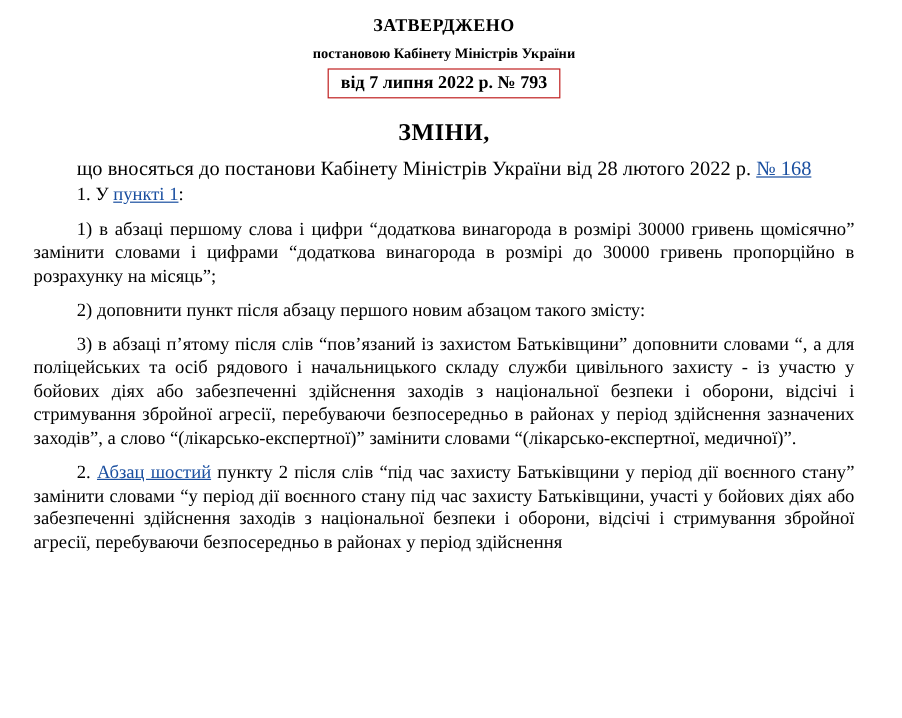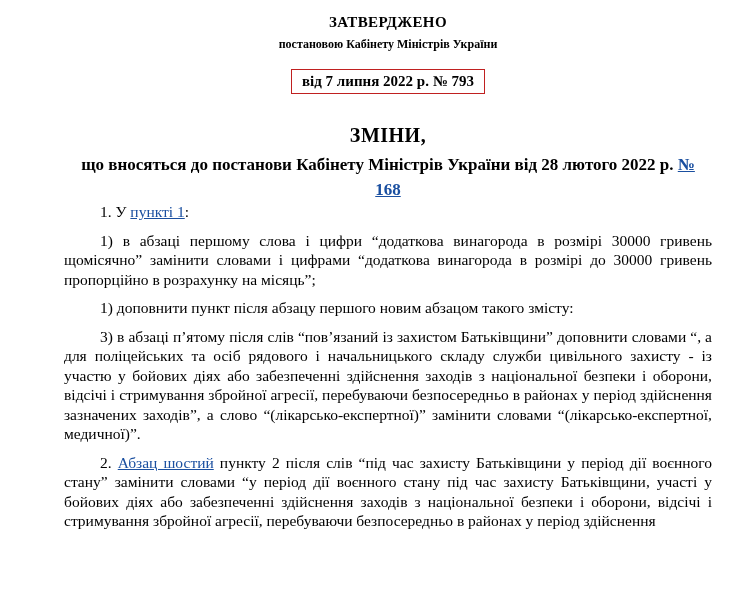--- a/index.html
+++ b/index.html
@@ -12,21 +12,21 @@
     height: 598px;
     overflow: hidden;
     font-family: "Liberation Serif", serif;
     color: #000000;
   }
   .page {
     width: 752px;
     height: 598px;
     position: relative;
     box-sizing: border-box;
-    padding: 8px 40px 0 64px;
+    padding: 8px 40px 0 28px;
     overflow: hidden;
   }
   .approval-block {
     text-align: center;
     margin-top: 4px;
   }
   .approval-line1 {
     font-weight: bold;
     font-size: 15px;
     letter-spacing: 0.4px;
@@ -35,37 +35,37 @@
   .approval-line2 {
     font-weight: bold;
     font-size: 12px;
     line-height: 20px;
     margin-top: 2px;
   }
   .approval-boxed {
     display: inline-block;
     border: 1px solid #c02020;
     padding: 2px 10px 3px 10px;
-    margin-top: 15px;
+    margin-top: 3px;
     font-weight: bold;
     font-size: 15px;
     line-height: 18px;
   }
   .title-block {
     text-align: center;
-    margin-top: 28px;
+    margin-top: 16px;
   }
   .title-main {
     font-weight: bold;
     font-size: 20px;
     letter-spacing: 0.5px;
     line-height: 26px;
   }
   .title-sub {
-    font-weight: bold;
+    font-weight: normal;
     font-size: 17px;
     line-height: 25px;
     margin-top: 4px;
     padding: 0 10px;
   }
   a.doc-link {
     color: #1a4fa0;
     text-decoration: underline;
   }
   .body-text {
@@ -96,21 +96,21 @@
     <div class="title-main">ЗМІНИ,</div>
     <div class="title-sub"><span>що вносяться до постанови Кабінету Міністрів України від 28 лютого 2022 р. </span><a class="doc-link" href="#">№ 168</a></div>
   </div>
 
   <div class="body-text">
 
     <p class="para"><span class="num-prefix">1. У </span><a class="doc-link" href="#">пункті 1</a><span>:</span></p>
 
     <p class="para">1) в абзаці першому слова і цифри “додаткова винагорода в розмірі 30000 гривень щомісячно” замінити словами і цифрами “додаткова винагорода в розмірі до 30000 гривень пропорційно в розрахунку на місяць”;</p>
 
-    <p class="para">1) доповнити пункт після абзацу першого новим абзацом такого змісту:</p>
+    <p class="para">2) доповнити пункт після абзацу першого новим абзацом такого змісту:</p>
 
 
 
     <p class="para">3) в абзаці п’ятому після слів “пов’язаний із захистом Батьківщини” доповнити словами “, а для поліцейських та осіб рядового і начальницького складу служби цивільного захисту - із участю у бойових діях або забезпеченні здійснення заходів з національної безпеки і оборони, відсічі і стримування збройної агресії, перебуваючи безпосередньо в районах у період здійснення зазначених заходів”, а слово “(лікарсько-експертної)” замінити словами “(лікарсько-експертної, медичної)”.</p>
 
     <p class="para"><span class="num-prefix">2. </span><a class="doc-link" href="#">Абзац шостий</a><span> пункту 2 після слів “під час захисту Батьківщини у період дії воєнного стану” замінити словами “у період дії воєнного стану під час захисту Батьківщини, участі у бойових діях або забезпеченні здійснення заходів з національної безпеки і оборони, відсічі і стримування збройної агресії, перебуваючи безпосередньо в районах у період здійснення</span></p>
 
   </div>
 </div>
 

